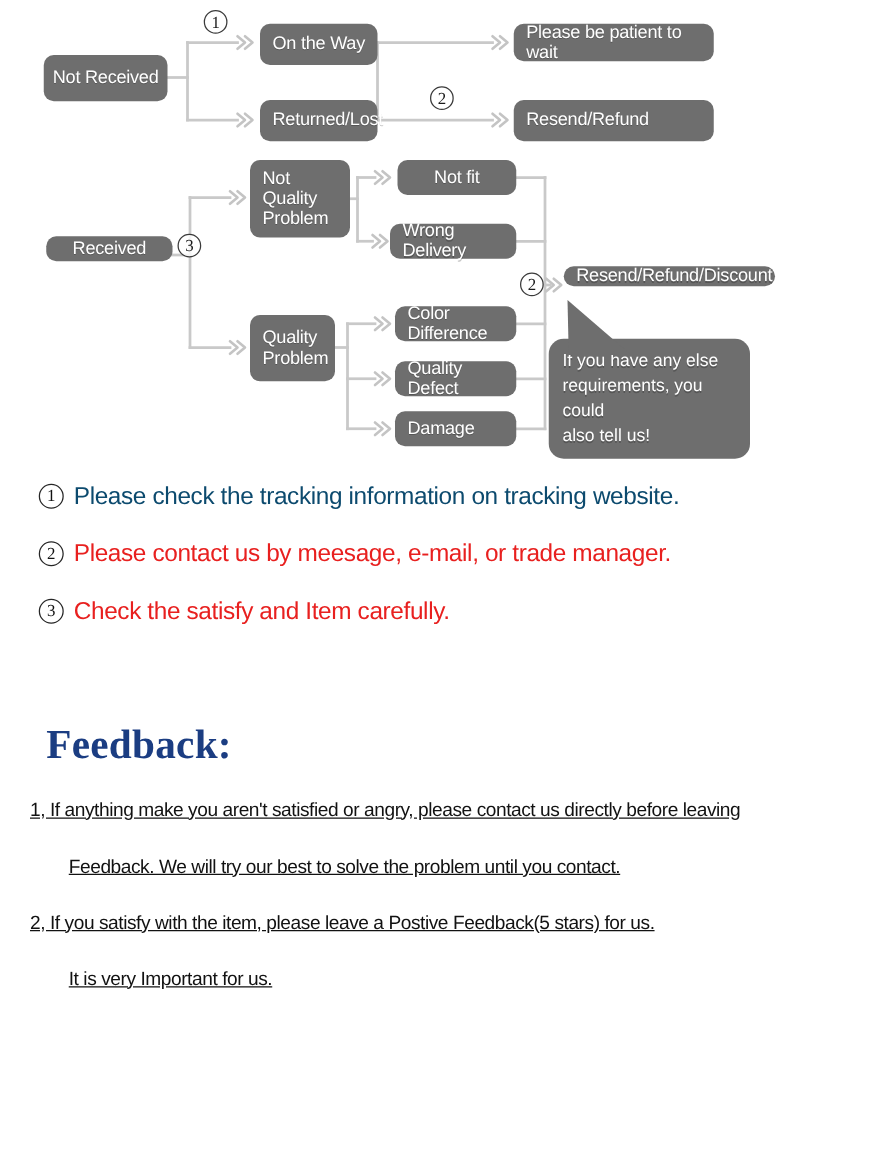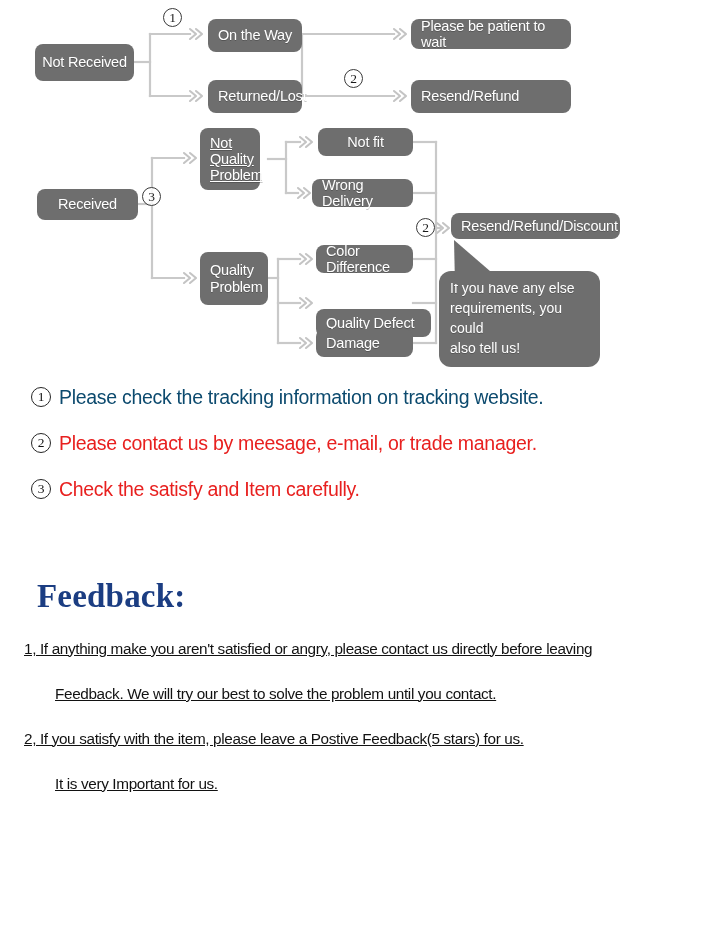--- a/index.html
+++ b/index.html
@@ -198,32 +198,32 @@
       <use href="#chev" x="437" y="228"></use>
     </g>
   </svg>
 
   <div id="node-layer">
       <div class="node center" style="left: 35px; top: 44px; width: 99px; height: 37px; background: rgb(110, 110, 110); color: rgb(255, 255, 255);">Not Received</div>
       <div class="node center" style="left: 208px; top: 19px; width: 94px; height: 33px; background: rgb(110, 110, 110); color: rgb(255, 255, 255);">On the Way</div>
       <div class="node left" style="left: 208px; top: 80px; width: 94px; height: 33px; background: rgb(110, 110, 110); color: rgb(255, 255, 255);">Returned/Lost</div>
       <div class="node left" style="left: 411px; top: 19px; width: 160px; height: 30px; background: rgb(110, 110, 110); color: rgb(255, 255, 255);">Please be patient to wait</div>
       <div class="node left" style="left: 411px; top: 80px; width: 160px; height: 33px; background: rgb(110, 110, 110); color: rgb(255, 255, 255);">Resend/Refund</div>
-      <div class="node center" style="left: 37px; top: 189px; width: 101px; height: 31px; background: rgb(110, 110, 110); color: rgb(255, 255, 255);">Received</div>
-      <div class="node left" style="left: 200px; top: 128px; width: 60px; height: 62px; background: rgb(110, 110, 110); color: rgb(255, 255, 255); text-decoration: underline;">Not
+      <div class="node center" style="left: 37px; top: 189px; width: 101px; height: 20px; background: rgb(110, 110, 110); color: rgb(255, 255, 255);">Received</div>
+      <div class="node left" style="left: 200px; top: 128px; width: 80px; height: 62px; background: rgb(110, 110, 110); color: rgb(255, 255, 255);">Not
 Quality
 Problem</div>
       <div class="node left" style="left: 200px; top: 252px; width: 68px; height: 53px; background: rgb(110, 110, 110); color: rgb(255, 255, 255);">Quality
 Problem</div>
       <div class="node center" style="left: 318px; top: 128px; width: 95px; height: 28px; background: rgb(110, 110, 110); color: rgb(255, 255, 255);">Not fit</div>
       <div class="node left" style="left: 312px; top: 179px; width: 101px; height: 28px; background: rgb(110, 110, 110); color: rgb(255, 255, 255);">Wrong Delivery</div>
       <div class="node left" style="left: 316px; top: 245px; width: 97px; height: 28px; background: rgb(110, 110, 110); color: rgb(255, 255, 255);">Color Difference</div>
-      <div class="node left" style="left: 316px; top: 289px; width: 115px; height: 28px; background: rgb(110, 110, 110); color: rgb(255, 255, 255); margin-top: 20px;">Quality Defect</div>
+      <div class="node left" style="left: 316px; top: 289px; width: 97px; height: 28px; background: rgb(110, 110, 110); color: rgb(255, 255, 255);">Quality Defect</div>
       <div class="node left" style="left: 316px; top: 329px; width: 97px; height: 28px; background: rgb(110, 110, 110); color: rgb(255, 255, 255);">Damage</div>
-      <div class="node left" style="left: 451px; top: 213px; width: 169px; height: 26px; background: rgb(110, 110, 110); color: rgb(255, 255, 255);">Resend/Refund/Discount</div>
+      <div class="node left" style="left: 451px; top: 213px; width: 169px; height: 16px; background: rgb(110, 110, 110); color: rgb(255, 255, 255);">Resend/Refund/Discount</div>
       <div class="bubble" style="left: 439px; top: 271px; width: 161px; min-height: 73px;">If you have any else
 requirements, you could
 also tell us!</div>
       <svg width="80" height="60" style="position: absolute; left: 443px; top: 238px;">
         <path d="M11,2 L62,46 L12,46 Z" fill="#6e6e6e"></path>
       </svg>
       <div class="circle-num" style="left: 163px; top: 8px;">1</div>
       <div class="circle-num" style="left: 344px; top: 69px;">2</div>
       <div class="circle-num" style="left: 142px; top: 187px;">3</div>
       <div class="circle-num" style="left: 416px; top: 218px;">2</div>

